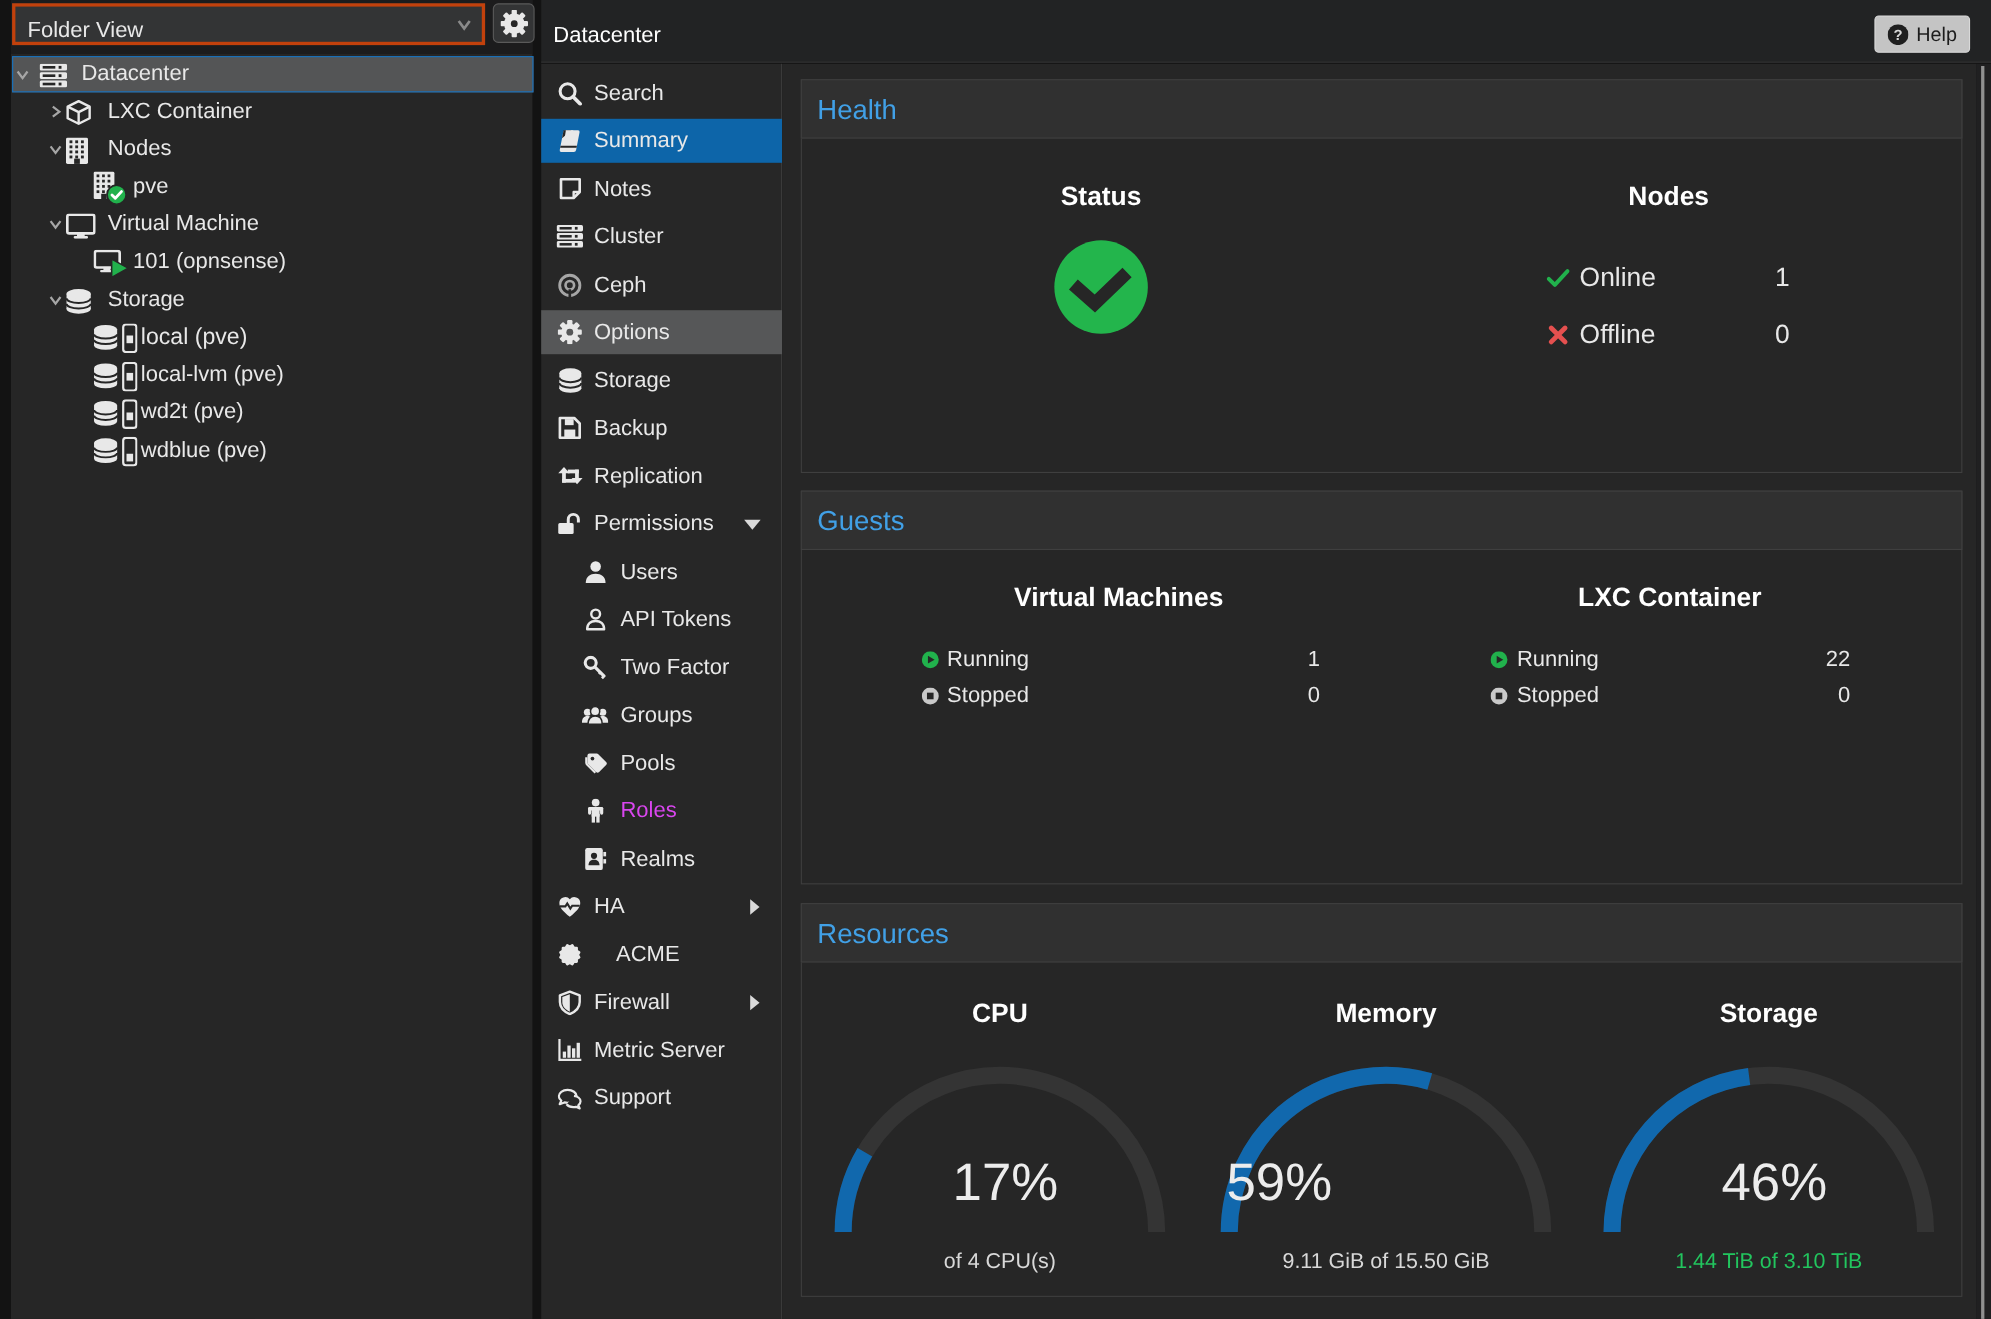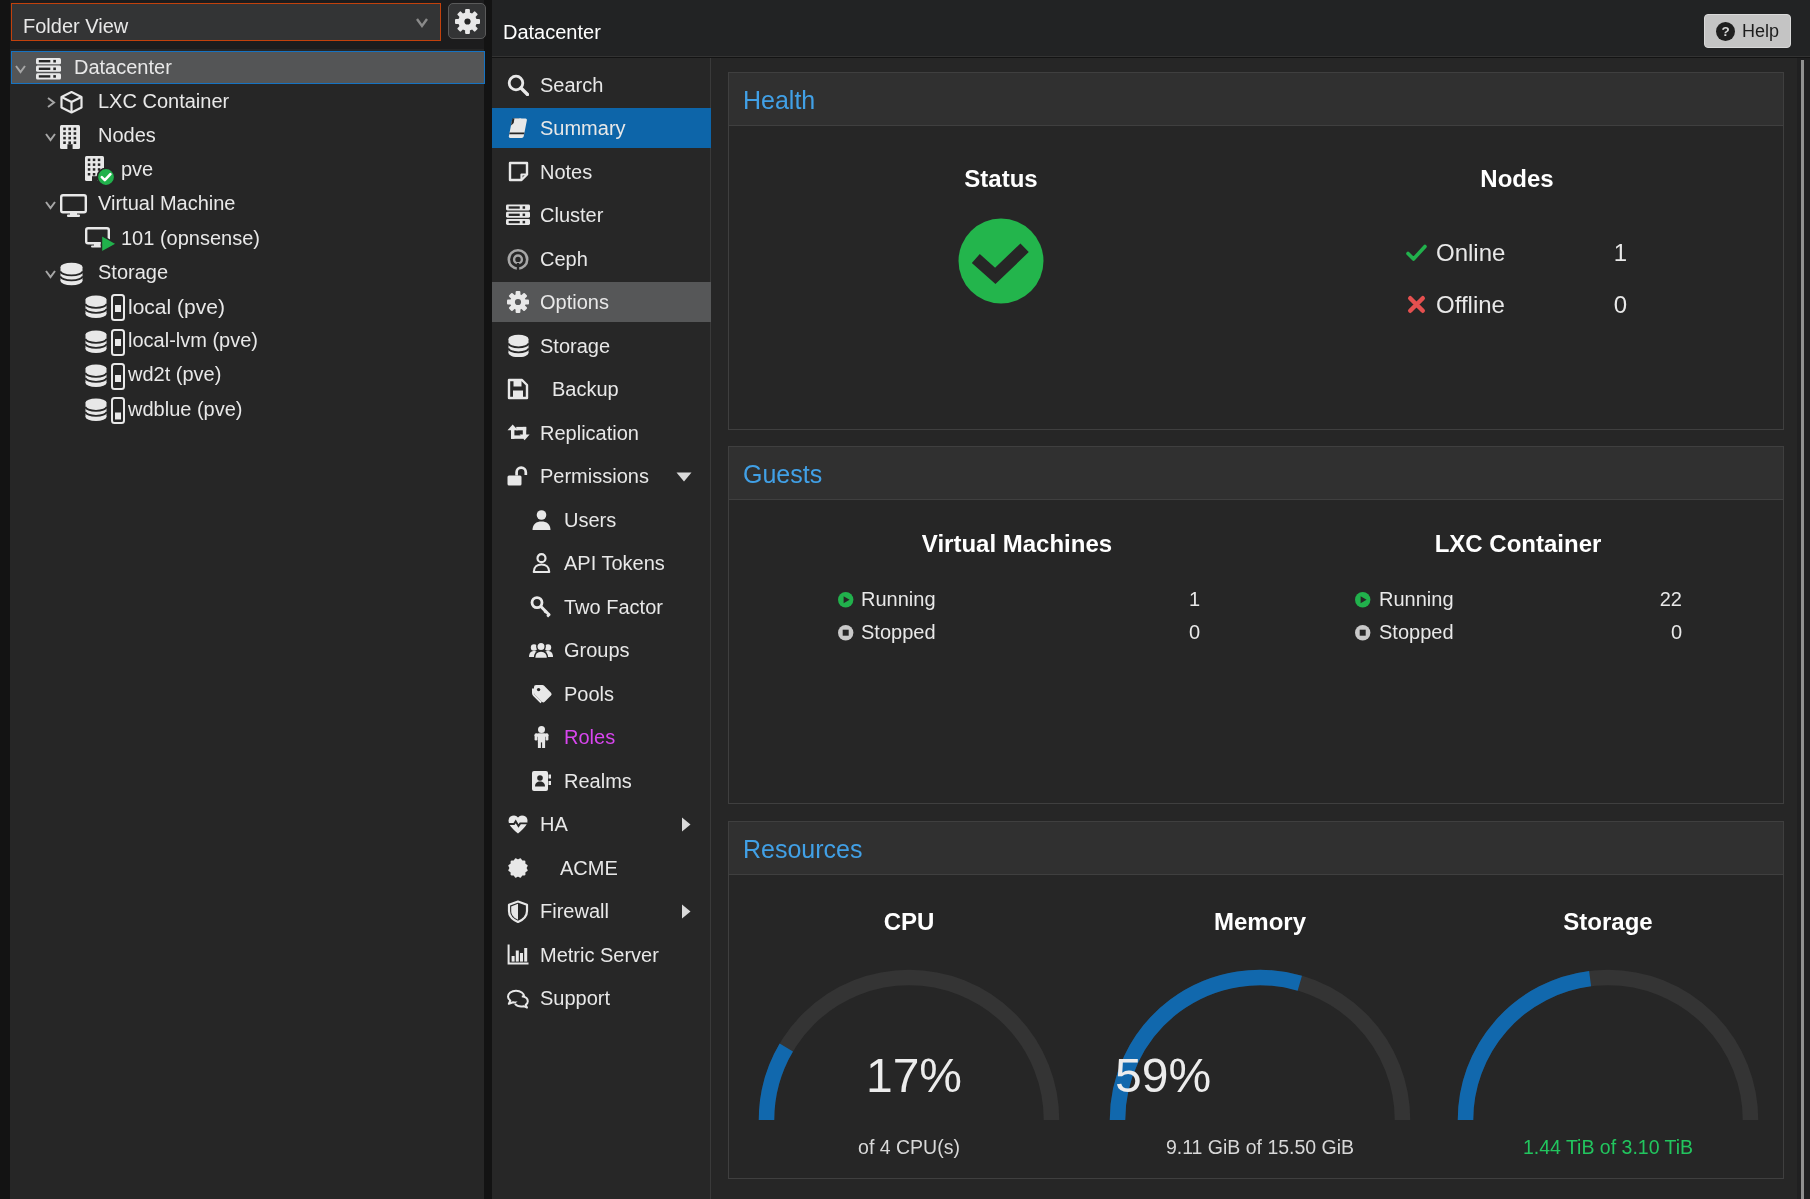--- a/index.html
+++ b/index.html
@@ -1,20 +1,20 @@
 <!DOCTYPE html>
 <html><head><meta charset="utf-8"><style>
 *{margin:0;padding:0;box-sizing:border-box;}
 body{width:1810px;height:1199px;background:#131313;font-family:"Liberation Sans",sans-serif;overflow:hidden;}
 .ico{position:absolute;display:flex;align-items:center;justify-content:center;}
 </style></head><body>
 <div style="position:relative;width:1810px;height:1199px;overflow:hidden;">
 <div style="position:absolute;left:10px;top:0px;width:474px;height:1199px;background:#262626;"></div>
 <div style="position:absolute;left:10px;top:0px;width:474px;height:49px;background:#1c1c1d;"></div>
-<div style="position:absolute;left:11px;top:3px;width:430px;height:38px;background:#333435;border:1px solid #c2410c;color:#e8e8e8;font-size:20px;line-height:44px;padding-left:11px;overflow:hidden;">Folder View</div>
+<div style="position:absolute;left:11px;top:3px;width:430px;height:38px;background:#333435;border:3px solid #c2410c;color:#e8e8e8;font-size:20px;line-height:44px;padding-left:11px;overflow:hidden;">Folder View</div>
 <div style="position:absolute;left:415px;top:15px;width:16px;height:12px;"><svg width="14" height="14" viewBox="0 0 14 14" style="">
         <path d="M2,4 L7.0,11 L12,4" fill="none" stroke="#8a8a8a" stroke-width="2.4"></path>
       </svg></div>
 <div style="position:absolute;left:448px;top:3px;width:38px;height:36px;background:#333435;border:1px solid #5a5a5a;border-radius:5px;display:flex;align-items:center;justify-content:center;">
       <svg width="25.0" height="25.0" viewBox="0 0 25.0 25.0" style="">
         <rect x="10.1" y="0" width="4.8" height="6" rx="1" fill="#e8e8e8" transform="rotate(0 12.5 12.5)"></rect>
         <rect x="10.1" y="0" width="4.8" height="6" rx="1" fill="#e8e8e8" transform="rotate(45 12.5 12.5)"></rect>
         <rect x="10.1" y="0" width="4.8" height="6" rx="1" fill="#e8e8e8" transform="rotate(90 12.5 12.5)"></rect>
         <rect x="10.1" y="0" width="4.8" height="6" rx="1" fill="#e8e8e8" transform="rotate(135 12.5 12.5)"></rect>
         <rect x="10.1" y="0" width="4.8" height="6" rx="1" fill="#e8e8e8" transform="rotate(180 12.5 12.5)"></rect>
@@ -269,21 +269,21 @@
       </svg>
     </div>
 <div style="position:absolute;left:540px;top:325.9px;width:160px;height:40px;color:#e8e8e8;font-size:20px;line-height:40px;white-space:nowrap;">Storage</div>
 <div class="ico" style="position:absolute;left:506px;top:377.4px;width:24px;height:24px;">
       <svg width="22" height="22" viewBox="0 0 22 22" style="">
         <path d="M2,2 H15 L20,7 V20 H2 Z" fill="none" stroke="#e8e8e8" stroke-width="2.4" stroke-linejoin="round"></path>
         <rect x="6.5" y="3" width="8" height="5.5" fill="#e8e8e8"></rect>
         <rect x="6" y="12.5" width="10" height="7" fill="#e8e8e8"></rect>
       </svg>
     </div>
-<div style="position:absolute;left:540px;top:369.4px;width:160px;height:40px;color:#e8e8e8;font-size:20px;line-height:40px;white-space:nowrap;margin-left:12px;">Backup</div>
+<div style="position:absolute;left:540px;top:369.4px;width:160px;height:40px;color:#e8e8e8;font-size:20px;line-height:40px;white-space:nowrap;">Backup</div>
 <div class="ico" style="position:absolute;left:506px;top:420.9px;width:24px;height:24px;">
       <svg width="23" height="17" viewBox="0 0 23 17" style="">
         <polygon points="0.5,6.2 5.7,0.5 10.9,6.2" fill="#e8e8e8"></polygon>
         <rect x="4" y="5.2" width="3.4" height="9.6" fill="#e8e8e8"></rect>
         <rect x="4" y="11.4" width="12.2" height="3.4" fill="#e8e8e8"></rect>
         <rect x="9.2" y="2.9" width="10" height="3.4" fill="#e8e8e8"></rect>
         <rect x="15.8" y="2.9" width="3.4" height="8.6" fill="#e8e8e8"></rect>
         <polygon points="12.6,10.6 22.6,10.6 17.6,16.3" fill="#e8e8e8"></polygon>
       </svg>
     </div>
@@ -470,15 +470,16 @@
         <path d="M17.5,160 A142.5,142.5 0 0 1 302.5,160" fill="none" stroke="#343434" stroke-width="15.5"></path>
         <path d="M17.5,160 A142.5,142.5 0 0 1 199.8,23.2" fill="none" stroke="#1168ad" stroke-width="15.5"></path>
       </svg></div>
 <div style="position:absolute;left:1115px;top:1046px;width:300px;height:60px;color:#ececec;font-size:48px;line-height:60px;text-align:left;">59%</div>
 <div style="position:absolute;left:1100px;top:1136px;width:320px;height:26px;color:#d8d8d8;font-size:19.5px;text-align:center;">9.11 GiB of 15.50 GiB</div>
 <div style="position:absolute;left:1458px;top:908px;width:300px;height:28px;color:#ffffff;font-size:24px;font-weight:bold;text-align:center;">Storage</div>
 <div style="position:absolute;left:1448px;top:960px;width:320px;height:170px;"><svg width="320" height="170" viewBox="0 0 320 170" style="">
         <path d="M17.5,160 A142.5,142.5 0 0 1 302.5,160" fill="none" stroke="#343434" stroke-width="15.5"></path>
         <path d="M17.5,160 A142.5,142.5 0 0 1 142.1,18.6" fill="none" stroke="#1168ad" stroke-width="15.5"></path>
       </svg></div>
+<div style="position:absolute;left:1463px;top:1046px;width:300px;height:60px;color:#ececec;font-size:48px;line-height:60px;text-align:center;">46%</div>
 <div style="position:absolute;left:1448px;top:1136px;width:320px;height:26px;color:#22c55e;font-size:19.5px;text-align:center;">1.44 TiB of 3.10 TiB</div>
 <div style="position:absolute;left:1797px;top:58px;width:13px;height:1141px;background:#202021;"></div>
 <div style="position:absolute;left:1801px;top:60px;width:2.5px;height:1139px;background:#909090;"></div>
 </div>
 </body></html>

